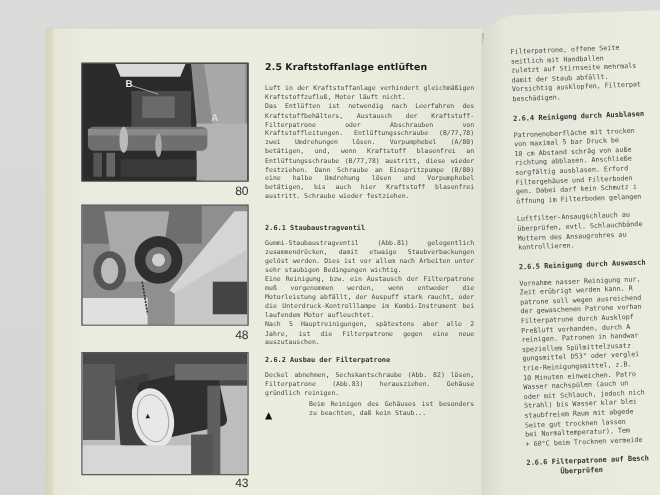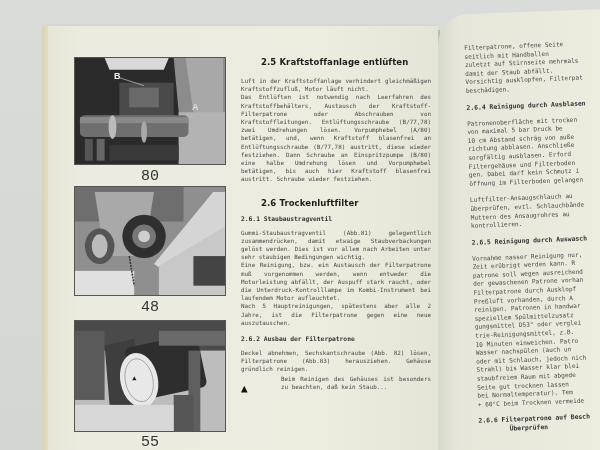--- a/index.html
+++ b/index.html
@@ -38,41 +38,41 @@
   }
   .photo {
     position: absolute;
     left: 74px; width: 152px;
     border: 1px solid #555;
     overflow: hidden;
   }
   .photo .scene { position: absolute; inset: 0; }
   .fig-cap {
     position: absolute; left: 74px; width: 152px;
-    text-align: center;
-    font-family: Liberation Mono, monospace;
-    font-size: 15px; color: #333;
+    text-align: right;
+    font-family: Liberation Sans, sans-serif;
+    font-size: 11px; color: #333;
   }
   .photo-80 { top: 57px; height: 108px; background: #2a2a2a; }
   .photo-81 { top: 186px; height: 110px; background: #9a9a9a; }
   .photo-82 { top: 320px; height: 112px; background: #b6b6b6; }
   .callout {
     position: absolute;
     font-family: "Liberation Sans", sans-serif;
     font-weight: bold; font-size: 9px; color: #eee;
   }
   .text-col {
     position: absolute;
     left: 241px; top: 57px; width: 190px;
     color: #3d3d3d;
   }
   .h2 {
     font-family: "DejaVu Sans", sans-serif;
     font-weight: bold; font-size: 8.5px;
-    color: #1d1d1d; margin-bottom: 7px; letter-spacing: 0.1px; margin-left: 20px;
+    color: #1d1d1d; margin-bottom: 7px; letter-spacing: 0.1px;
   }
   .h3 {
     font-size: 6.3px; color: #333; margin: 6px 0 7px 0;
     font-weight: bold;
   }
   .p {
     font-size: 5.9px; line-height: 8.2px; color: #4a4a4a;
     text-align: justify;
   }
   .gap { height: 10px; }
@@ -150,29 +150,28 @@
     <rect x="55" y="20" width="75" height="55" rx="6" fill="#2e2e2e" transform="rotate(-12 90 50)"></rect>
     <ellipse cx="65" cy="60" rx="19" ry="28" fill="#e8e8e8" transform="rotate(-12 65 60)"></ellipse>
     <ellipse cx="65" cy="60" rx="14" ry="22" fill="none" stroke="#999" stroke-width="0.8" transform="rotate(-12 65 60)"></ellipse>
     <text x="58" y="60" font-size="7" fill="#222">▲</text>
     <rect x="115" y="30" width="12" height="82" fill="#5f5f5f"></rect>
     <rect x="85" y="10" width="67" height="15" fill="#6a6a6a"></rect>
     <polygon points="100,75 120,75 120,112 100,112" fill="#555"></polygon>
     <rect x="0" y="85" width="100" height="27" fill="#d7d7d7"></rect>
   </svg>
 </div>
-<div class="fig-cap" style="top:434px;">55</div>
+<div class="fig-cap" style="top:434px;">43</div>
 
 <div class="text-col">
   <div class="h2">2.5 Kraftstoffanlage entlüften</div>
   <div class="gap" style="height:3px"></div>
   <p class="p">Luft in der Kraftstoffanlage verhindert gleichmäßigen Kraftstoffzufluß, Motor läuft nicht.</p>
   <p class="p">Das Entlüften ist notwendig nach Leerfahren des Kraftstoffbehälters, Austausch der Kraftstoff-Filterpatrone oder Abschrauben von Kraftstoffleitungen. Entlüftungsschraube (B/77,78) zwei Umdrehungen lösen. Vorpumphebel (A/80) betätigen, und, wenn Kraftstoff blasenfrei an Entlüftungsschraube (B/77,78) austritt, diese wieder festziehen. Dann Schraube an Einspritzpumpe (B/80) eine halbe Umdrehung lösen und Vorpumphebel betätigen, bis auch hier Kraftstoff blasenfrei austritt. Schraube wieder festziehen.</p>
   <div class="gap" style="height:14px"></div>
-  <div class="h2">2.6 Trockenluftfilter</div>
   <div class="h3">2.6.1 Staubaustragventil</div>
   <p class="p">Gummi-Staubaustragventil (Abb.81) gelegentlich zusammendrücken, damit etwaige Staubverbackungen gelöst werden. Dies ist vor allem nach Arbeiten unter sehr staubigen Bedingungen wichtig.</p>
   <p class="p">Eine Reinigung, bzw. ein Austausch der Filterpatrone muß vorgenommen werden, wenn entweder die Motorleistung abfällt, der Auspuff stark raucht, oder die Unterdruck-Kontrolllampe im Kombi-Instrument bei laufendem Motor aufleuchtet.</p>
   <p class="p">Nach 5 Hauptreinigungen, spätestens aber alle 2 Jahre, ist die Filterpatrone gegen eine neue auszutauschen.</p>
   <div class="h3" style="margin-top:8px">2.6.2 Ausbau der Filterpatrone</div>
   <p class="p">Deckel abnehmen, Sechskantschraube (Abb. 82) lösen, Filterpatrone (Abb.83) herausziehen. Gehäuse gründlich reinigen.</p>
   <div class="warn-row">
     <span class="warn-icon">▲</span>
     <p class="p" style="padding-left:22px">Beim Reinigen des Gehäuses ist besonders zu beachten, daß kein Staub...</p>
   </div>

